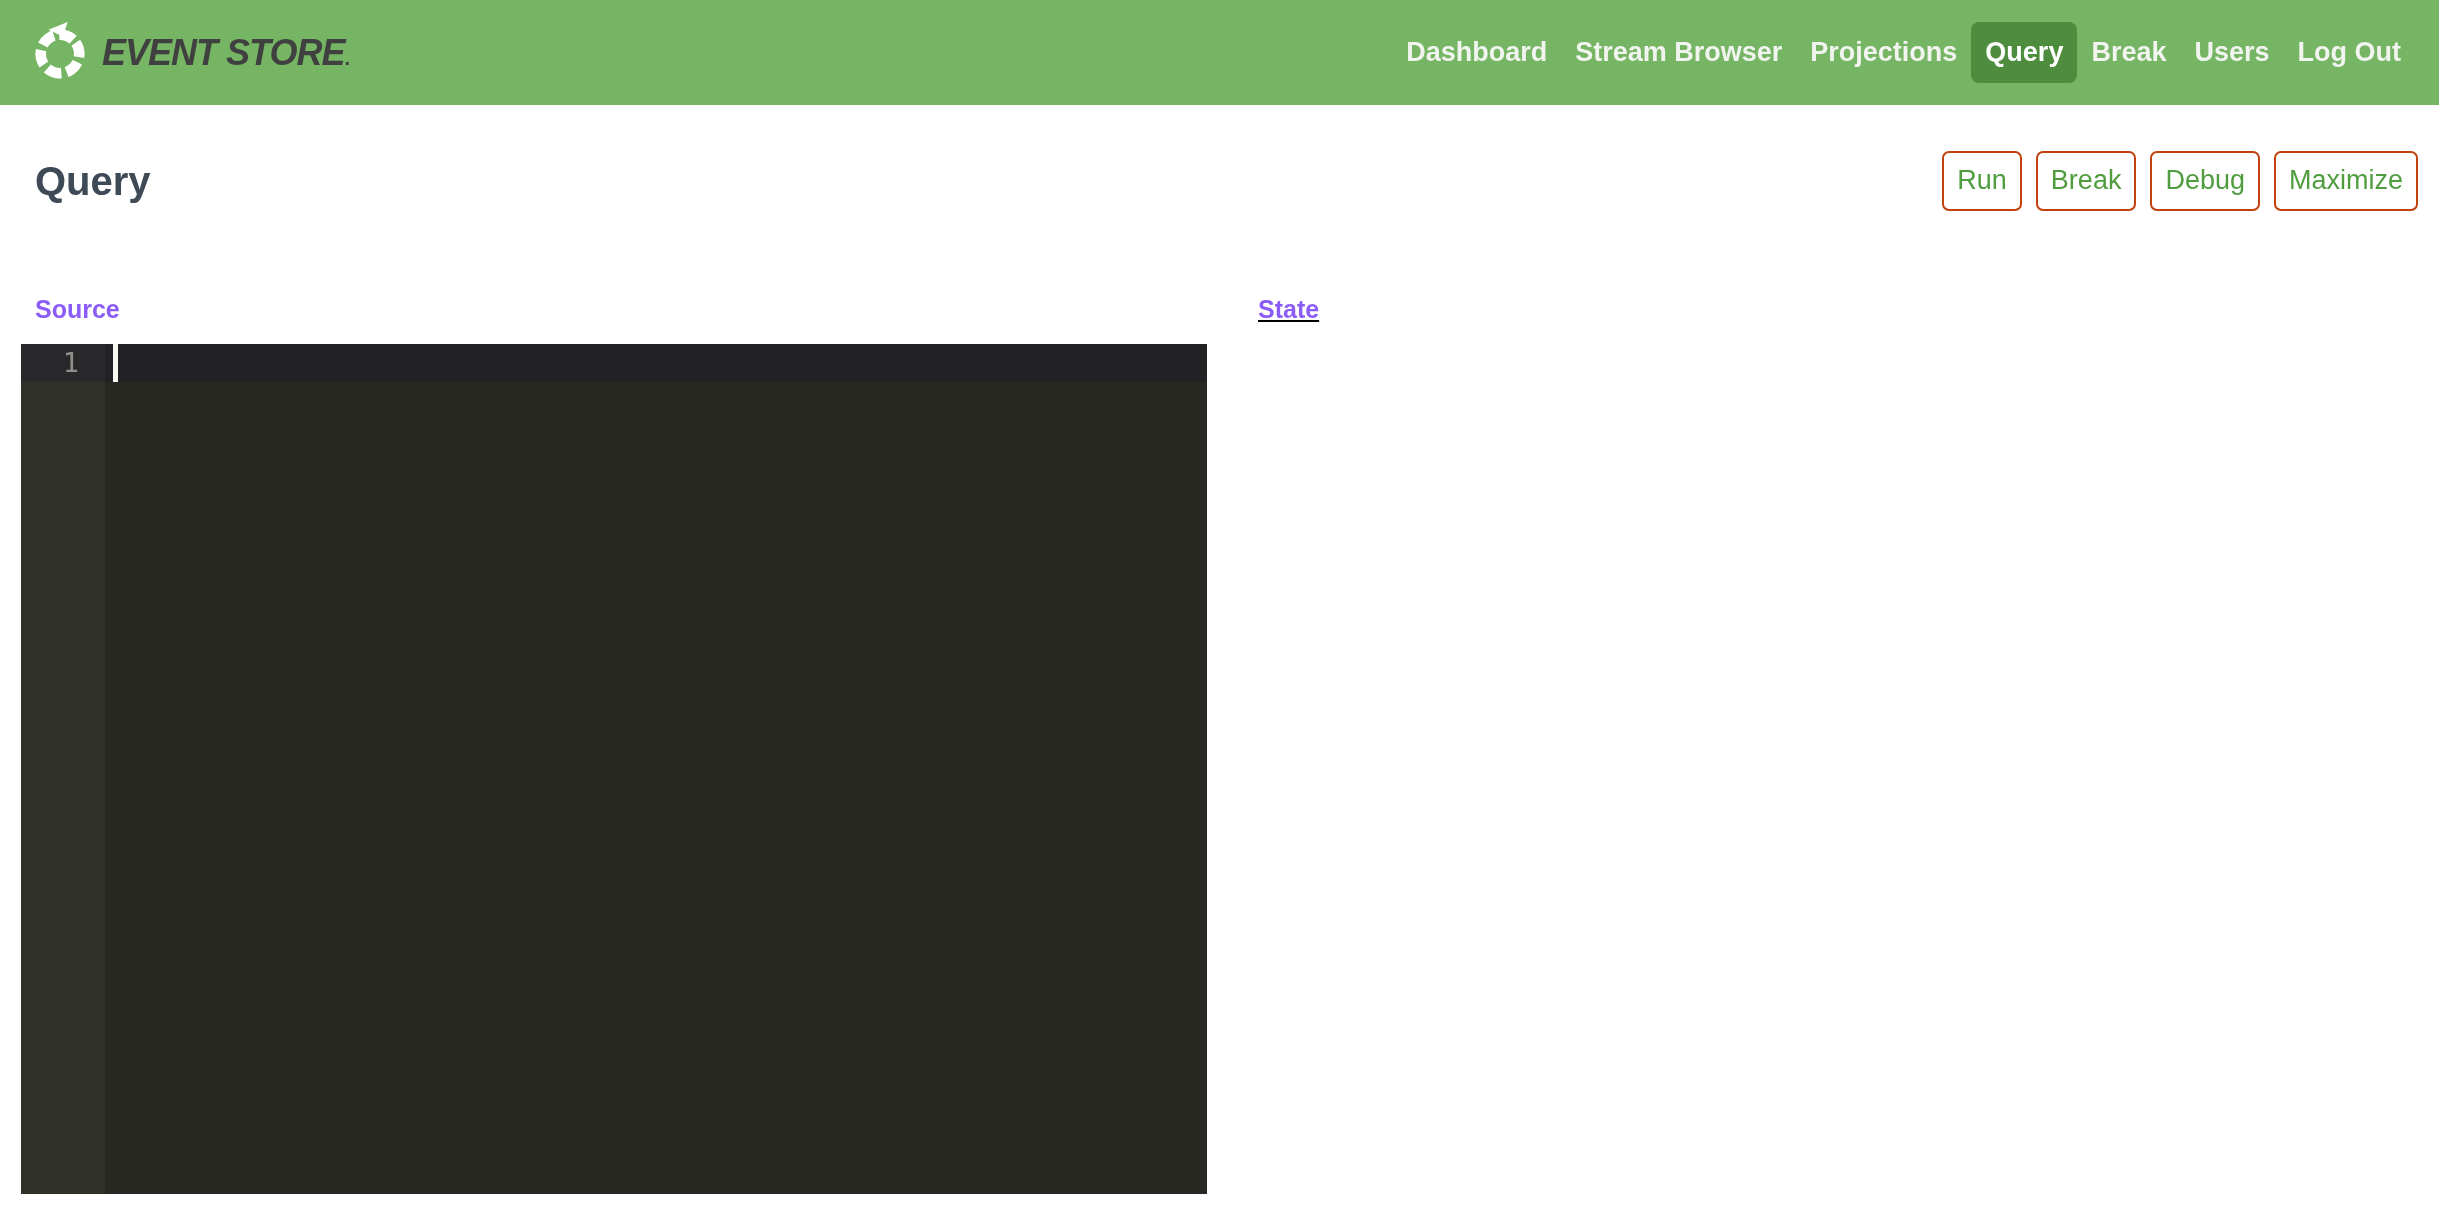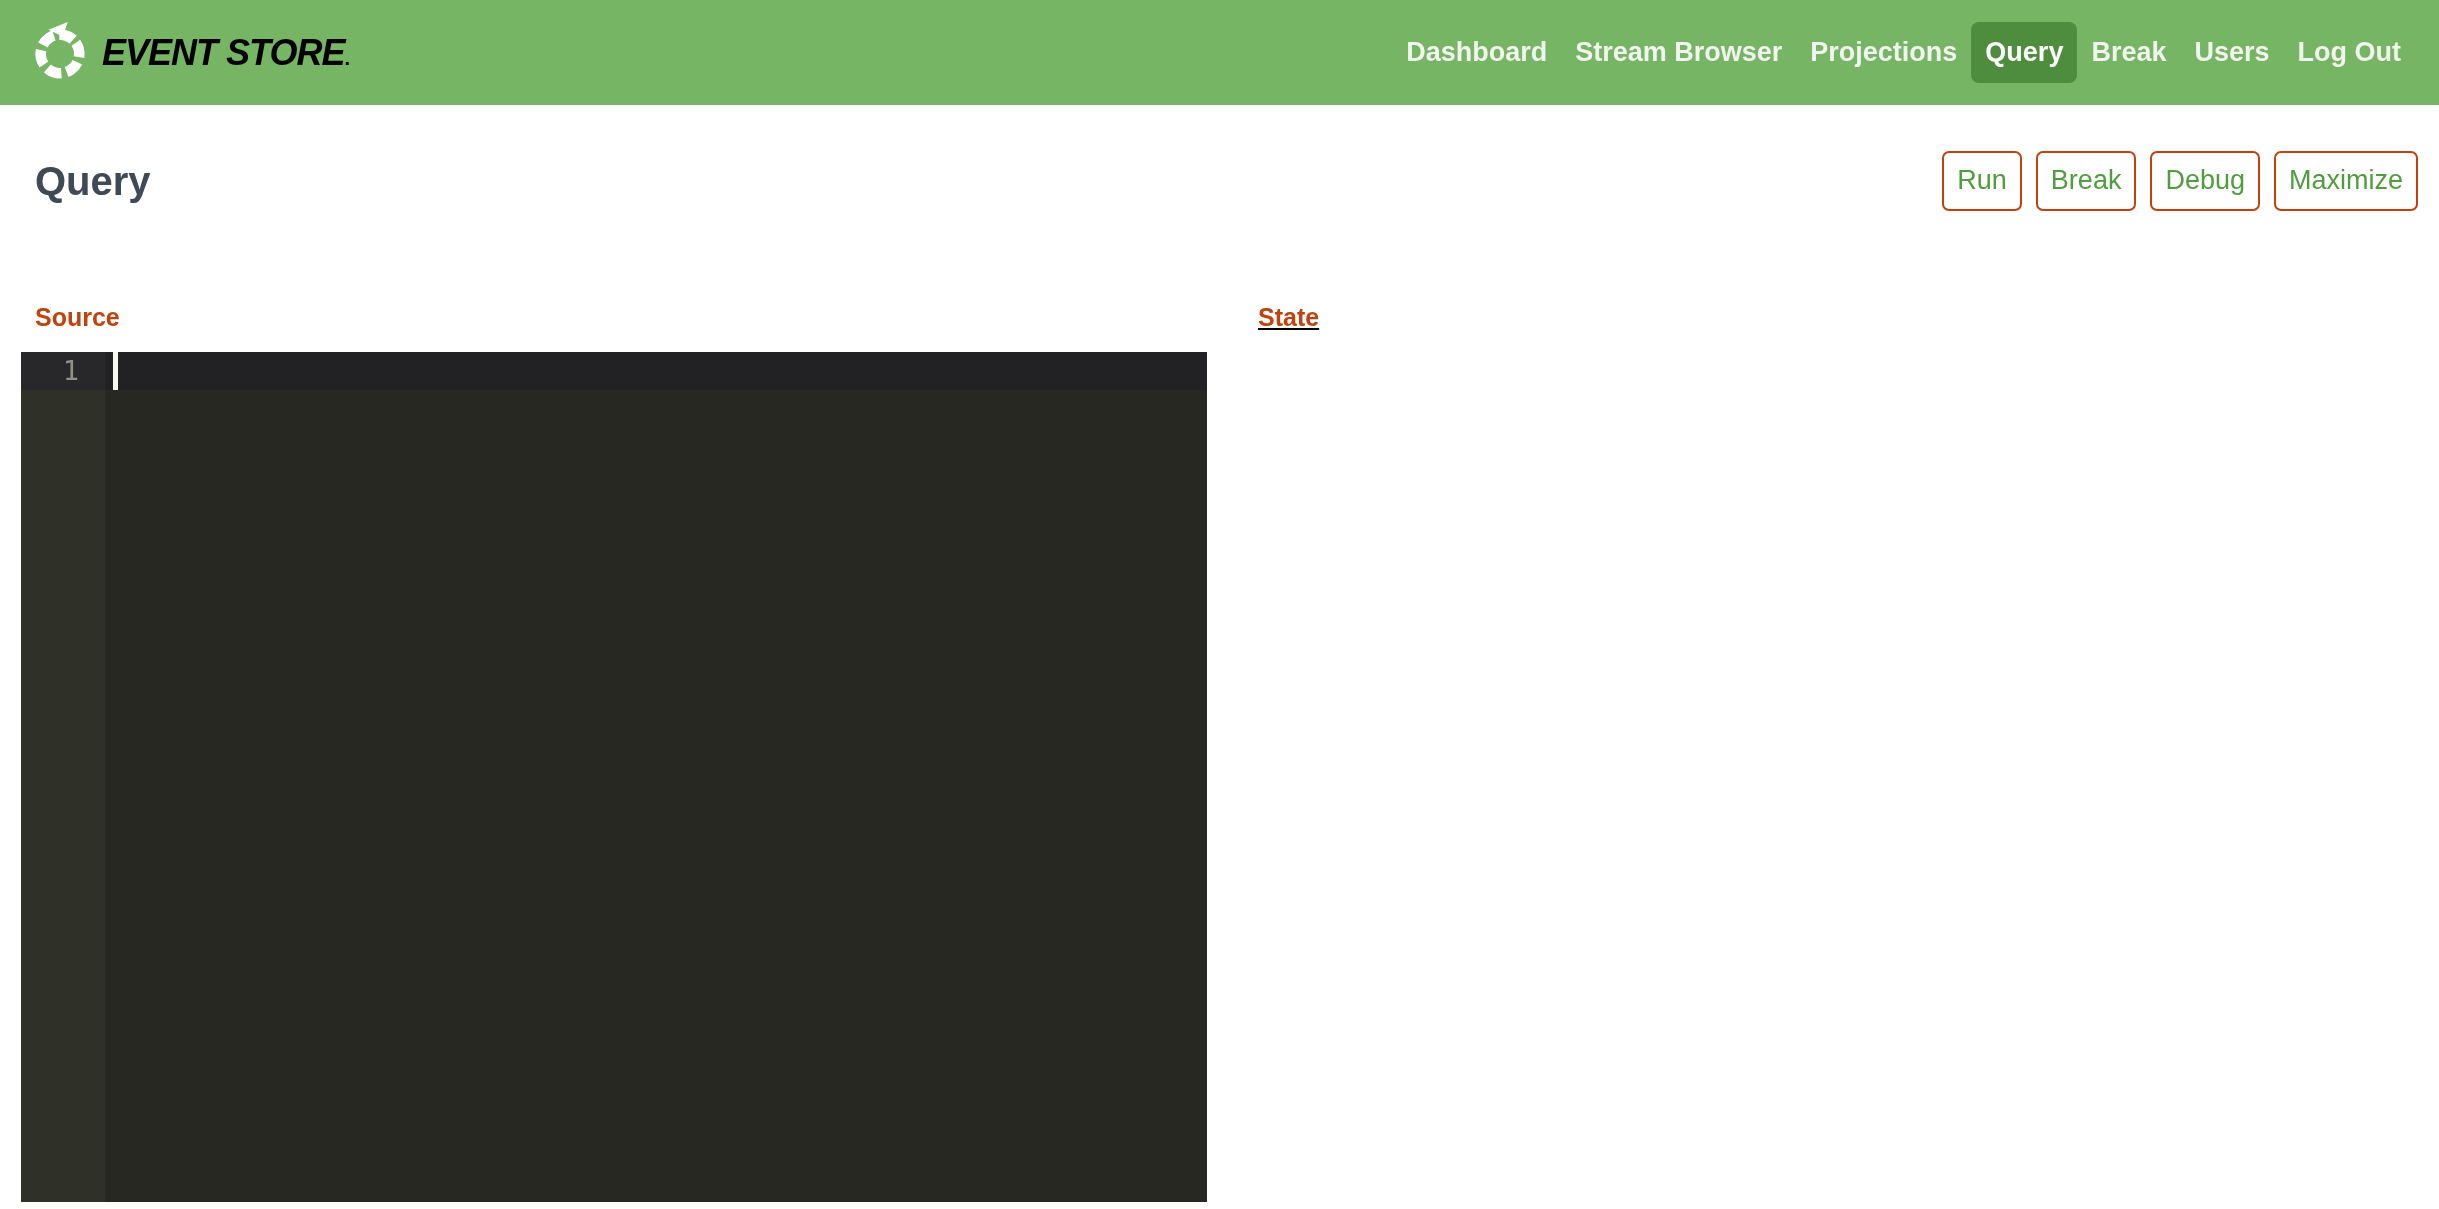--- a/index.html
+++ b/index.html
@@ -21,21 +21,21 @@
     padding: 0 24px 0 33px;
   }
   .brand {
     display: flex;
     align-items: center;
     gap: 15px;
     cursor: pointer;
   }
   .brand-logo { width: 54px; height: 60px; }
   .brand-text {
-    color: #000000;
+    color: #404040;
     font-size: 36px;
     font-weight: bold;
     font-style: italic;
     letter-spacing: -1px;
     white-space: nowrap;
   }
   .brand-suffix { font-size: 20px; font-style: normal; }
   .nav {
     display: flex;
     align-items: center;
@@ -82,24 +82,24 @@
     border-radius: 7px;
     line-height: 1.1;
     cursor: pointer;
   }
 
   
   .panels { display: flex; margin-top: 83px; }
   .panel-left { width: 1186px; margin-left: 21px; flex: none; }
   .panel-right { flex: 1; margin-left: 37px; text-decoration: underline; }
   .panel-label {
-    margin: 8px 0 20px 14px;
+    margin: 0 0 20px 14px;
     font-size: 25px;
     font-weight: bold;
-    color: #c2410c;
+    color: #8b5cf6;
   }
   .panel-right .panel-label { margin-left: 14px; }
 
   
   .editor {
     position: relative;
     height: 850px;
     background: #272822;
     cursor: text;
   }

